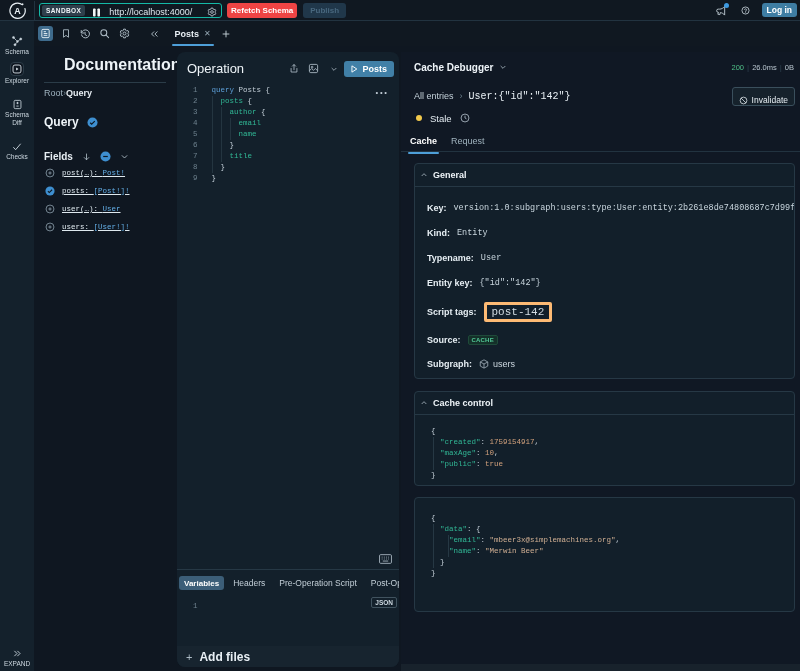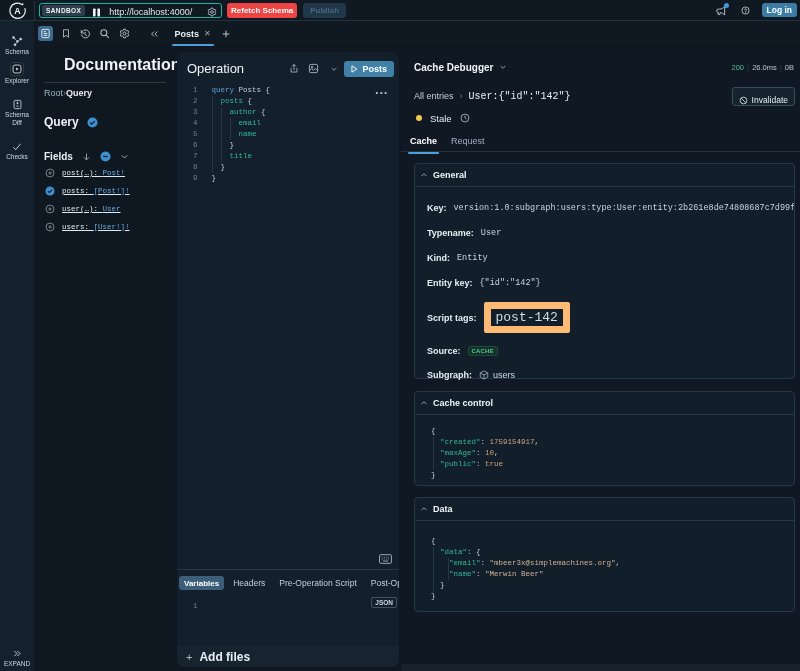--- a/index.html
+++ b/index.html
@@ -86,21 +86,21 @@
 .rtabs { margin-top:10px; padding-left:9px; display:flex; gap:14px; border-bottom:1px solid #223340; height:16px; }
 .rtab { font-size:9px; color:#9fb2bd; position:relative; }
 .rtab.sel { color:#fff; font-weight:bold; }
 .rtab.sel:after { content:""; position:absolute; left:-2px; right:-2px; bottom:-3px; height:2px; background:#4e9fd8; border-radius:1px; }
 .card { position:absolute; left:13px; width:381px; background:#121f2a; border:1px solid #263845; border-radius:4px; }
 .card-head { height:23px; border-bottom:1px solid #263845; display:flex; align-items:center; padding-left:5px; gap:5px; color:#aebcc6; }
 .card-head .t { font-size:9px; font-weight:bold; color:#eef4f8; }
 .kv { display:flex; align-items:center; padding-left:12px; margin-top:13px; white-space:nowrap; overflow:hidden; }
 .kv .k { font-size:9px; font-weight:bold; color:#e6eef3; margin-right:7px; }
 .kv .v { font-family:"Liberation Mono",monospace; font-size:8.5px; color:#c9d6de; }
-.badge { border:7px solid #fdba74; border-radius:2px; padding:1px 5px; font-family:"Liberation Mono",monospace; font-size:13px; color:#d3dde3; }
+.badge { border:3px solid #fdba74; border-radius:2px; padding:1px 5px; font-family:"Liberation Mono",monospace; font-size:11px; color:#d3dde3; }
 .badge-cache { background:#143029; border:1px solid #1f4a3a; border-radius:2px; padding:1px 3px; font-size:6px; font-weight:bold; color:#52c998; letter-spacing:.2px; }
 .jcode { font-family:"Liberation Mono",monospace; font-size:7.5px; line-height:11px; white-space:pre; color:#c3ced7; position:relative; }
 .jg { position:absolute; width:1px; background:#263844; }
 .jk { color:#31b795; }
 .jn { color:#d2a17c; }
 .js { color:#cfae92; }
 .rstrip { position:absolute; left:0; right:0; bottom:0; height:7px; background:#18222c; }
 </style>
 </head>
 <body>
@@ -417,26 +417,26 @@
       <svg width="8" height="8" viewBox="0 0 24 24" fill="none" stroke="currentColor" stroke-width="2.4">
           <path d="M5 15l7-7 7 7"></path>
         </svg>
       <span class="t">General</span>
     </div>
     <div class="kv" style="margin-top:16px">
         <span class="k">Key:</span>
         <span class="v">version:1.0:subgraph:users:type:User:entity:2b261e8de74808687c7d99fd…</span>
       </div>
     <div class="kv" style="margin-top:15px">
+        <span class="k">Kind:</span>
+        <span class="v">Entity</span>
+      </div>
+    <div class="kv" style="margin-top:15px">
         <span class="k">Typename:</span>
         <span class="v">User</span>
-      </div>
-    <div class="kv" style="margin-top:15px">
-        <span class="k">Kind:</span>
-        <span class="v">Entity</span>
       </div>
     <div class="kv" style="margin-top:15px">
         <span class="k">Entity key:</span>
         <span class="v">{"id":"142"}</span>
       </div>
     <div class="kv" style="margin-top:14px">
         <span class="k">Script tags:</span>
         <span class="badge">post-142</span>
       </div>
     <div class="kv" style="margin-top:13px">
@@ -459,26 +459,20 @@
         </svg>
       <span class="t">Cache control</span>
     </div>
     <div class="jcode" style="margin:11px 0 0 16px"><span class="jg" style="left:2px;top:11px;height:33px"></span>{
   <span class="jk">"created"</span>: <span class="jn">1759154917</span>,
   <span class="jk">"maxAge"</span>: <span class="jn">10</span>,
   <span class="jk">"public"</span>: <span class="jn">true</span>
 }</div>
   </div>
   <div class="card" style="top:445px;height:115px;">
-    <div class="card-head">
-      <svg width="8" height="8" viewBox="0 0 24 24" fill="none" stroke="currentColor" stroke-width="2.4">
-          <path d="M5 15l7-7 7 7"></path>
-        </svg>
-      <span class="t">Data</span>
-    </div>
     <div class="jcode" style="margin:15px 0 0 16px"><span class="jg" style="left:2px;top:11px;height:44px"></span><span class="jg" style="left:17px;top:22px;height:22px"></span>{
   <span class="jk">"data"</span>: {
     <span class="jk">"email"</span>: <span class="js">"mbeer3x@simplemachines.org"</span>,
     <span class="jk">"name"</span>: <span class="js">"Merwin Beer"</span>
   }
 }</div>
   </div>
   <div class="rstrip"></div>
 </div>
 

